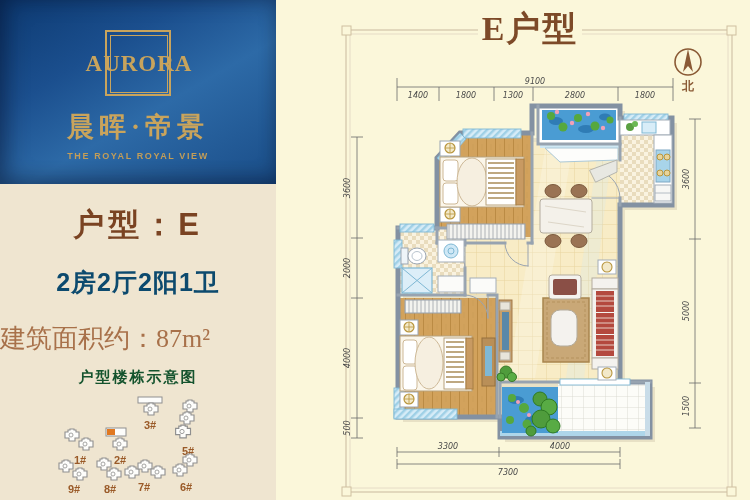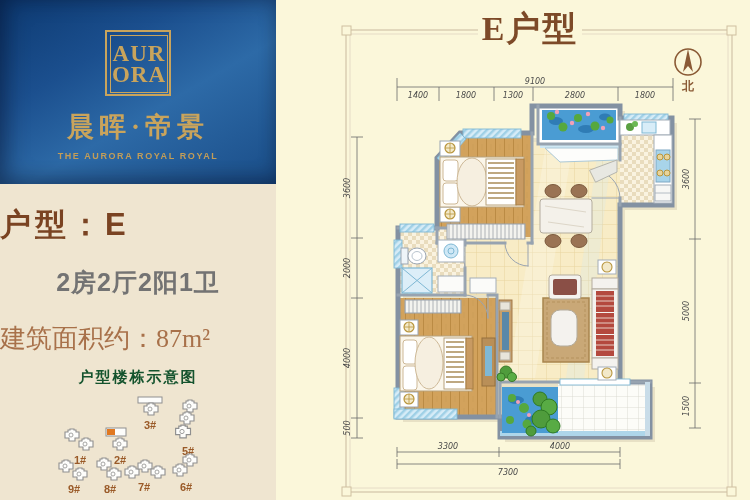--- a/index.html
+++ b/index.html
@@ -5,32 +5,32 @@
   html,body{margin:0;padding:0}
   body{width:750px;height:500px;position:relative;overflow:hidden;
        background:#fbf7da;font-family:"Liberation Sans",sans-serif;}
   
   .left-col{position:absolute;left:0;top:0;width:276px;height:500px;background:#efe5d0;}
   .brand-card{position:absolute;left:0;top:0;width:276px;height:184px;
       background:linear-gradient(150deg,#0d3a72 0%,#1b4f8e 32%,#2d6aa7 58%,#1a4d88 100%);
       box-shadow:inset 8px 0 22px rgba(0,0,20,.28), inset 0 -6px 18px rgba(0,0,20,.22);}
   .logo-square{position:absolute;left:50%;top:30px;transform:translateX(-50%);
       width:66px;height:66px;border:2px solid #c9a45c;padding:3px;box-sizing:border-box;}
-  .logo-inner{width:100%;height:100%;border:1px solid #c9a45c;display:flex;flex-direction:column;
+  .logo-inner{width:100%;height:100%;border:1px solid #c9a45c;display:flex;flex-direction:row;
       align-items:center;justify-content:center;}
   .logo-line{font-family:"Liberation Serif",serif;font-weight:bold;color:#c9a45c;
       font-size:23px;line-height:.92;letter-spacing:1px;}
   .brand-cn{position:absolute;top:109px;width:100%;text-align:center;color:#c9a45c;
       font-family:"Liberation Serif",serif;font-weight:bold;font-size:27px;letter-spacing:5px;}
   .brand-en{position:absolute;top:151px;width:100%;text-align:center;color:#c29d58;
       font-size:9px;font-weight:bold;letter-spacing:1.6px;}
-  .unit-type{position:absolute;top:204px;width:100%;font-size:31px;
+  .unit-type{position:absolute;top:204px;width:100%;text-align:center;font-size:31px;
       font-weight:bold;color:#7a4322;letter-spacing:4px;}
   .unit-layout{position:absolute;top:266px;width:100%;text-align:center;font-size:25px;
-      font-weight:bold;color:#737373;letter-spacing:1px;}
+      font-weight:bold;color:#0c4a6e;letter-spacing:1px;}
   .unit-area{position:absolute;top:321px;width:100%;text-align:left;font-size:26px;
       font-family:"Liberation Serif",serif;color:#a8714a;}
   .diagram-title{position:absolute;top:368px;width:100%;text-align:center;font-size:15px;
       font-weight:bold;color:#14532d;letter-spacing:2px;}
   .bldg{position:absolute;text-align:center;width:44px;}
   .bldg svg{display:block;margin:0 auto;}
   .blabel{display:block;font-size:11px;font-weight:bold;color:#9a5a28;margin-top:-1px;}
   
   .plan-svg{position:absolute;left:0;top:0;}
 </style>
@@ -311,21 +311,21 @@
 
 <div class="left-col">
   <div class="brand-card">
     <div class="logo-square">
       <div class="logo-inner">
         <span class="logo-line">AUR</span>
         <span class="logo-line">ORA</span>
       </div>
     </div>
     <div class="brand-cn">晨晖·帝景</div>
-    <div class="brand-en">THE AURORA ROYAL ROYAL</div>
+    <div class="brand-en">THE ROYAL ROYAL VIEW</div>
   </div>
 
   <div class="unit-type">户型：E</div>
   <div class="unit-layout">2房2厅2阳1卫</div>
   <div class="unit-area">建筑面积约：87m²</div>
   <div class="diagram-title">户型楼栋示意图</div>
 
   <svg width="0" height="0" style="position:absolute">
     <defs>
       <symbol id="twr" viewBox="0 0 18 16">

